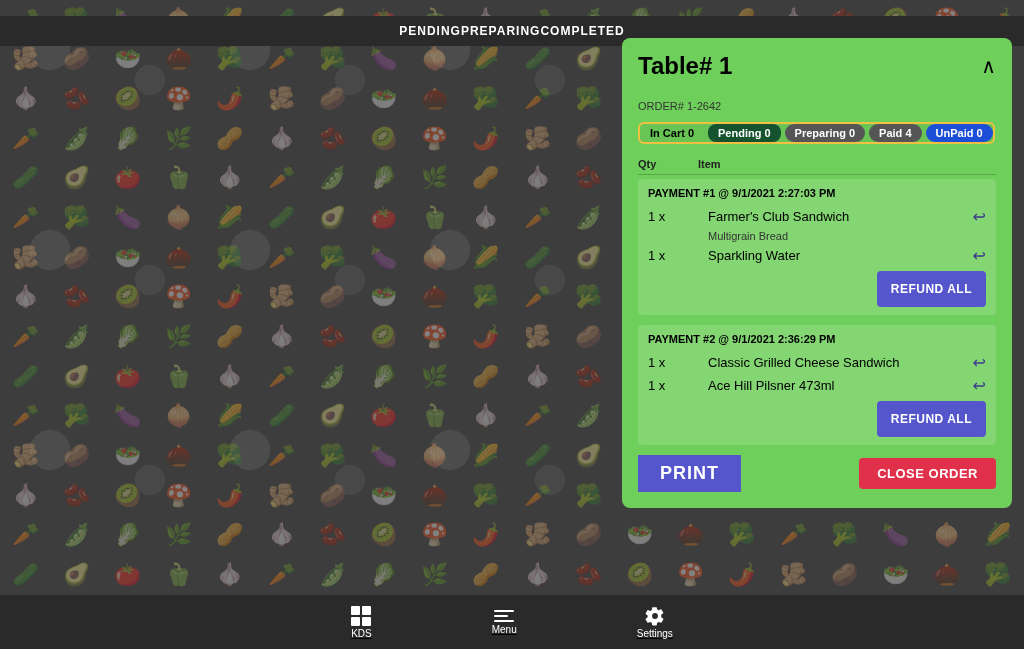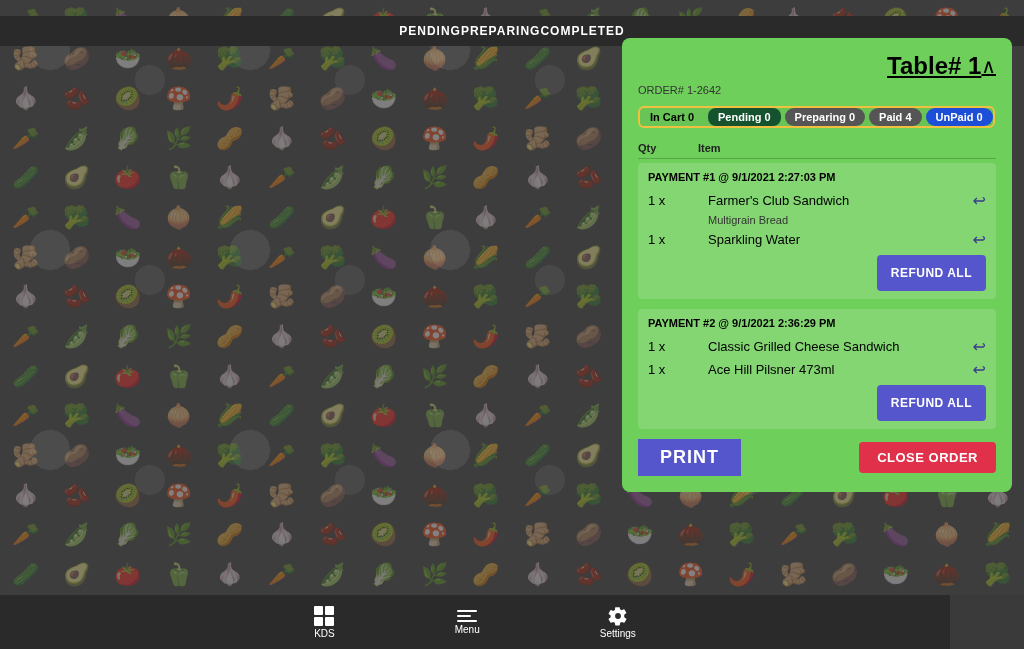--- a/index.html
+++ b/index.html
@@ -70,28 +70,29 @@
       font-size: 12px;
       font-weight: 600;
       letter-spacing: 1px;
       text-transform: uppercase;
     }
 
     
     .bottom-bar {
       position: absolute;
       bottom: 0; left: 0;
-      width: 950px;
+      width: 1024px;
       height: 54px;
       background-color: #2a2a2a;
       display: flex;
       align-items: center;
       justify-content: center;
       gap: 120px;
       z-index: 10;
+      text-decoration: underline;
     }
 
     .bottom-btn {
       display: flex;
       flex-direction: column;
       align-items: center;
       gap: 2px;
       cursor: pointer;
     }
 
@@ -109,23 +110,22 @@
       width: 390px;
       background-color: #6ecf5a;
       border-radius: 8px;
       padding: 14px 16px 16px;
       z-index: 20;
     }
 
     .panel-header {
       display: flex;
       align-items: flex-start;
-      justify-content: flex-end;
-      margin-bottom: 4px;
-      text-decoration: underline;
+      justify-content: space-between;
+      margin-bottom: 20px;
     }
 
     .panel-title {
       font-size: 24px;
       font-weight: 700;
       color: #000;
     }
 
     .collapse-btn {
       font-size: 20px;

